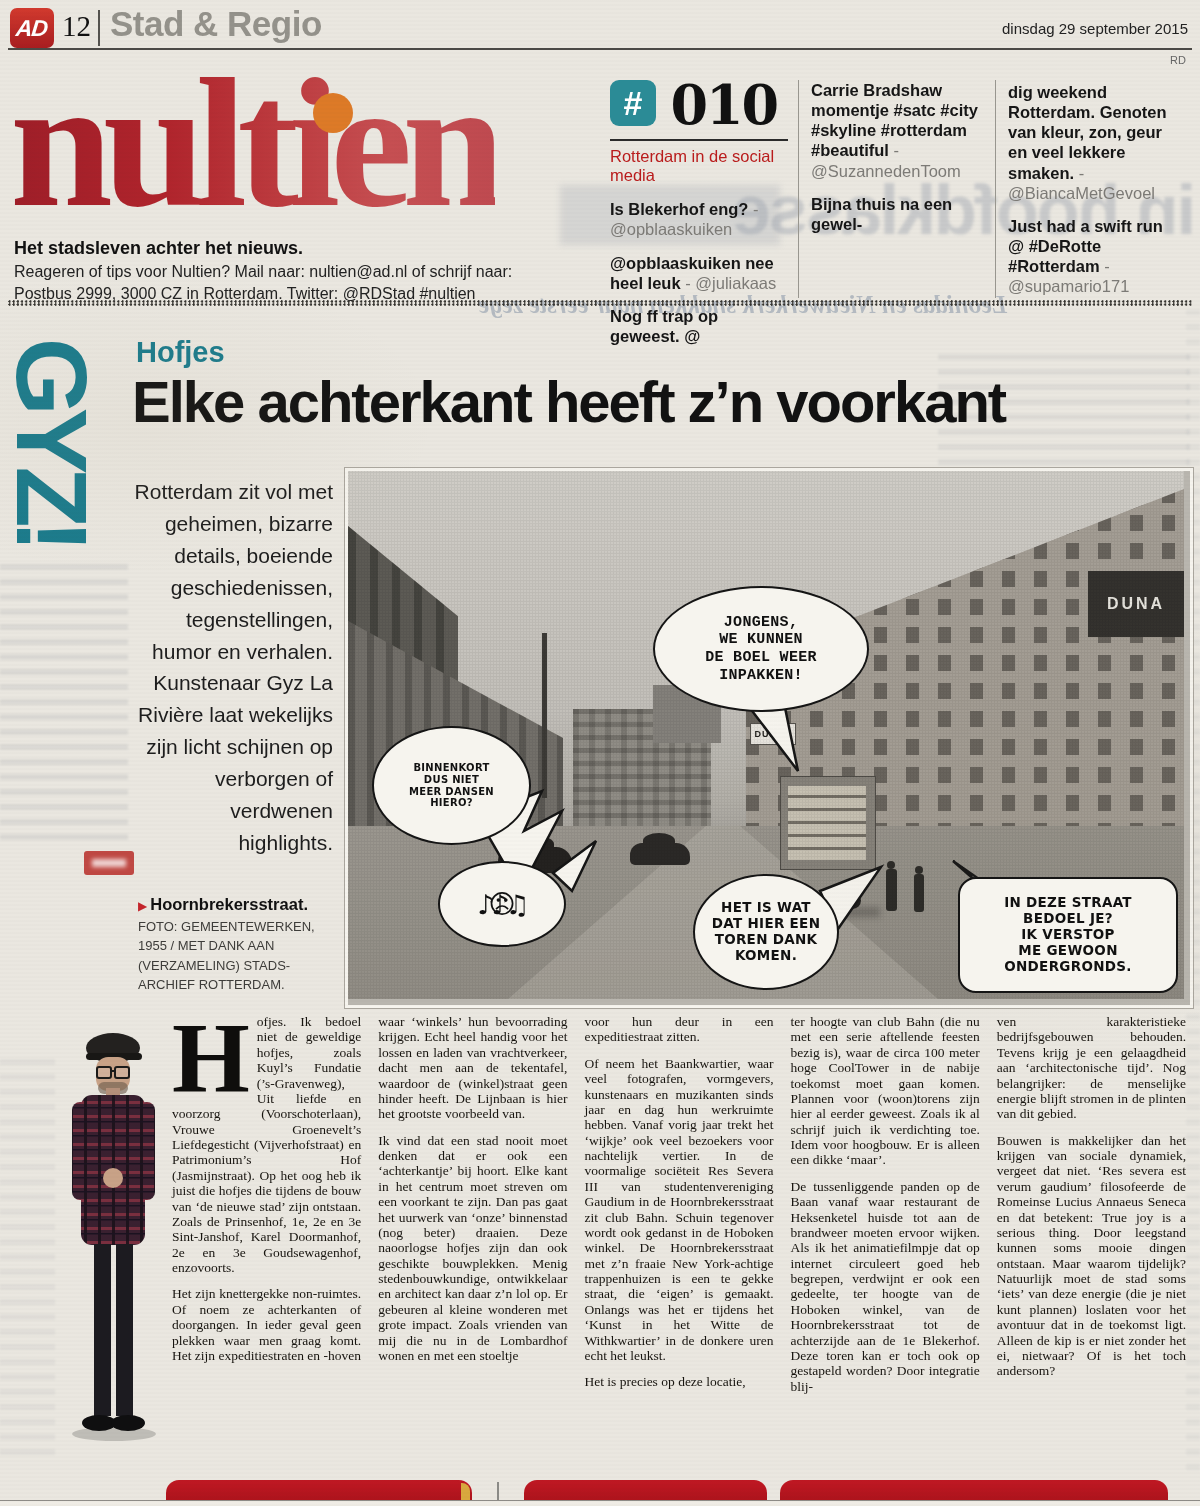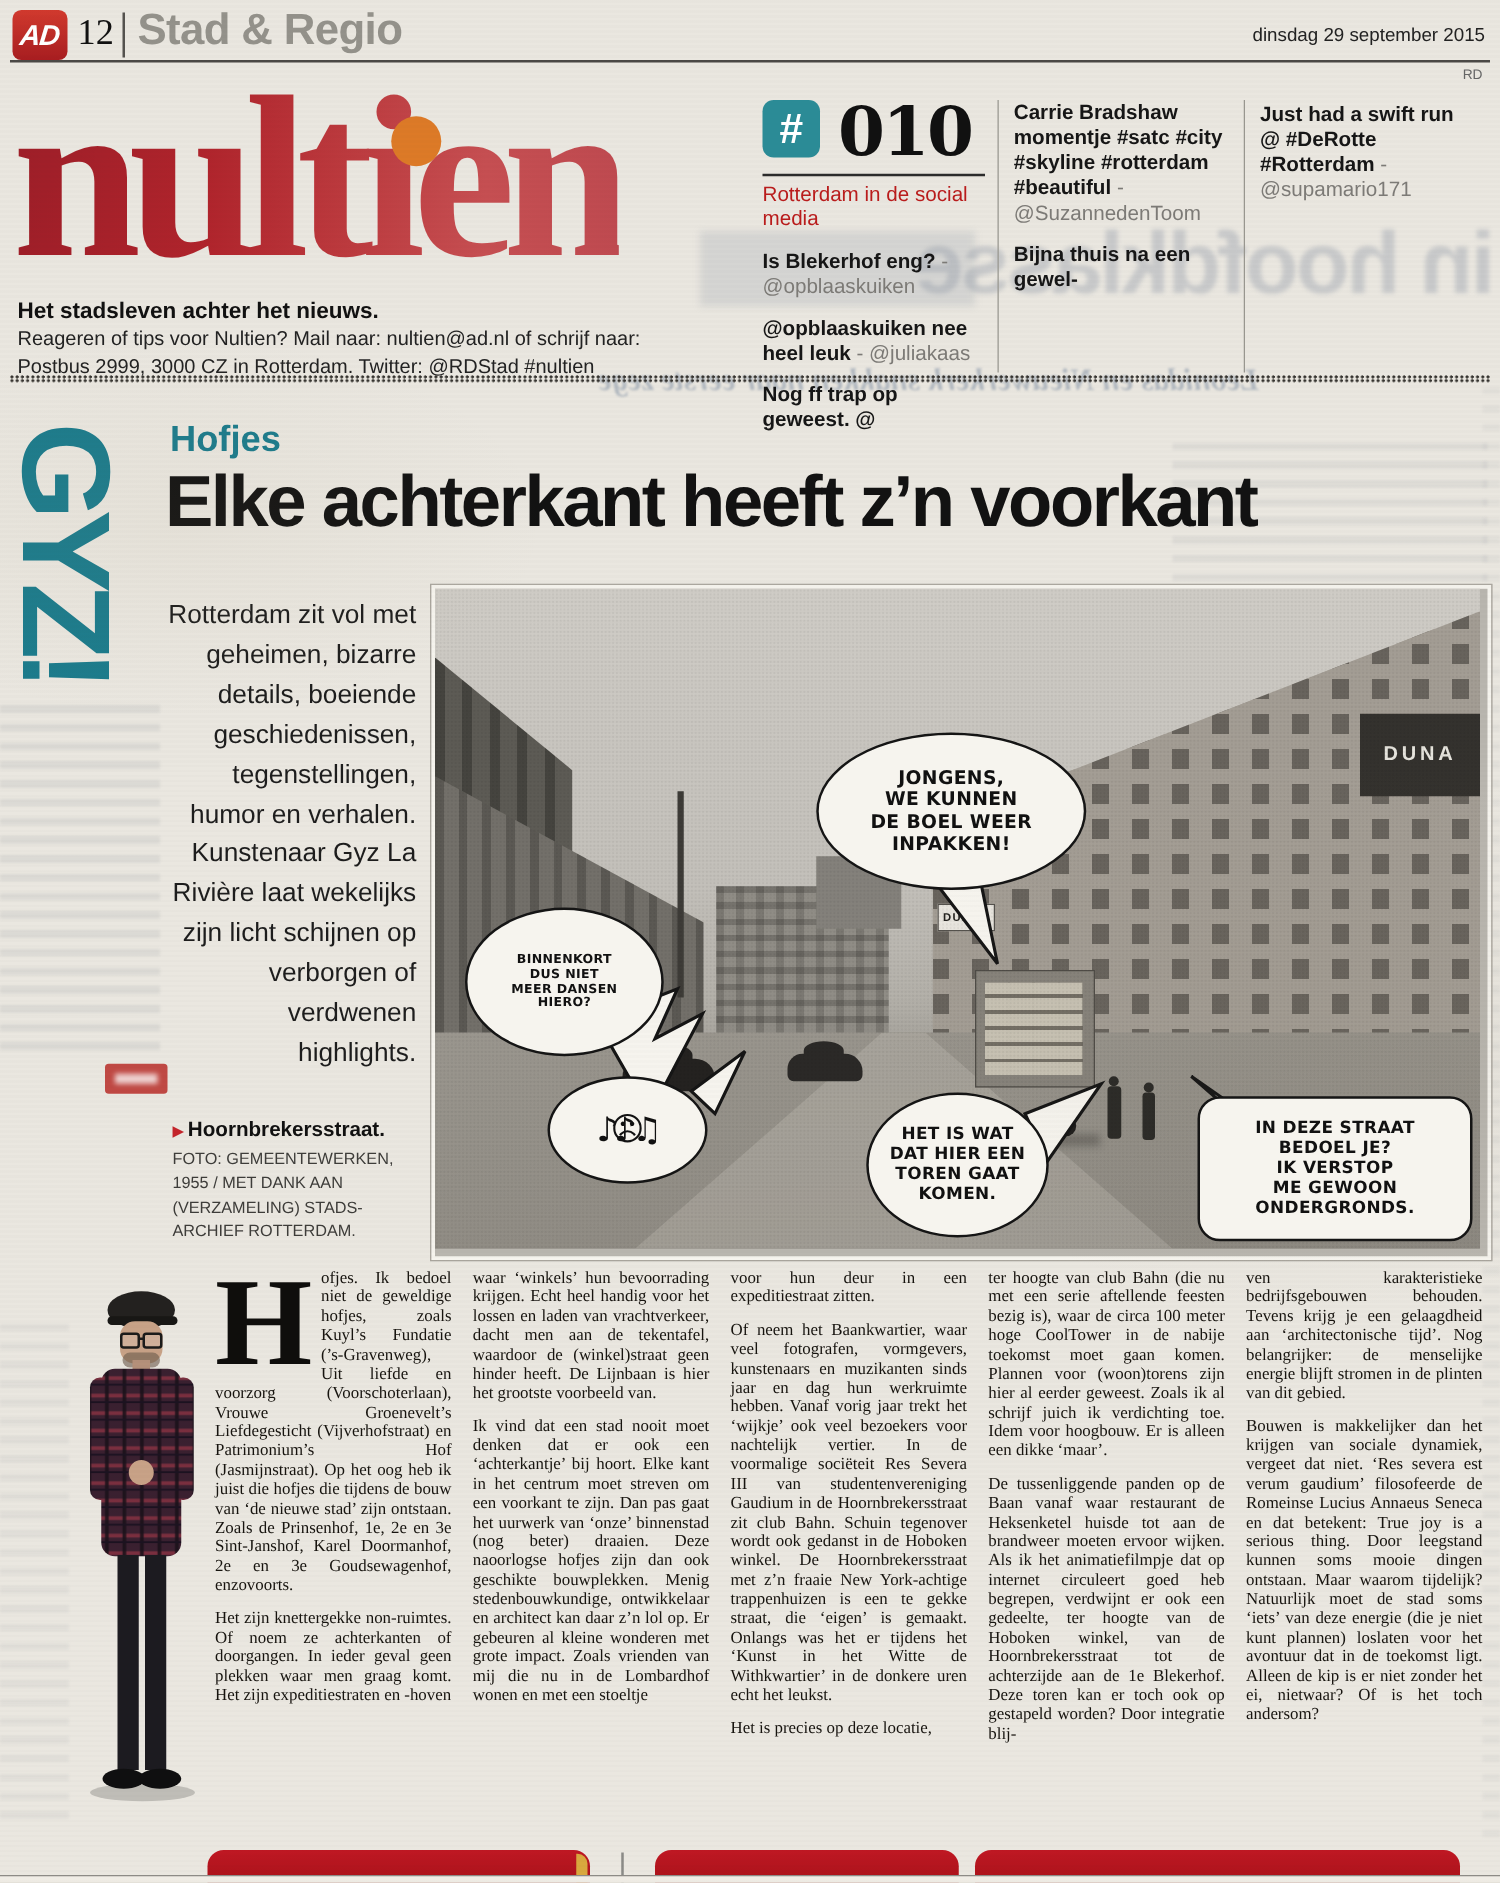--- a/index.html
+++ b/index.html
@@ -128,21 +128,21 @@
   .fig2{left:566px;top:403px;width:10px;height:38px;}
   .figure::before{content:"";position:absolute;left:1px;top:-8px;width:8px;height:8px;border-radius:50%;background:#2b2a27;}
   .photo-noise{inset:0;background-image:radial-gradient(rgba(0,0,0,.05) 1px, transparent 1.2px);background-size:3px 3px;}
   .tails{inset:0;}
 
   .bubble{position:absolute;background:#f6f4ee;border:2.5px solid #151515;display:flex;flex-direction:column;
         align-items:center;justify-content:center;text-align:center;color:#111;
         font-family:"DejaVu Sans",sans-serif;font-weight:bold;z-index:3;}
   .bubble .txt{white-space:pre-line;line-height:1.18;letter-spacing:.3px;}
   .b-ellipse{border-radius:50%;}
-  .b1{left:305px;top:115px;width:212px;height:122px;font-size:15px;}
+  .b1{left:305px;top:115px;width:212px;height:122px;font-size:15px;font-family:Liberation Mono, monospace;}
   .b2{left:24px;top:255px;width:155px;height:115px;font-size:10px;}
   .b3{left:90px;top:390px;width:124px;height:82px;flex-direction:row;gap:6px;}
   .b3 .frown{font-size:26px;line-height:1;}
   .b3 .notes{font-size:27px;letter-spacing:-3px;line-height:1;}
   .b4{left:345px;top:403px;width:142px;height:112px;font-size:13.5px;}
   .b5{left:610px;top:406px;width:216px;height:112px;font-size:13.5px;border-radius:18px;}
 
   
   .artist{position:absolute;left:50px;top:1026px;width:132px;height:430px;}
 
@@ -203,20 +203,21 @@
       <div class="social-subtitle">Rotterdam in de social media</div>
       <div class="post"><b>Is Blekerhof eng?</b> <span class="author">- @opblaaskuiken</span></div>
       <div class="post"><b>@opblaaskuiken nee heel leuk</b> <span class="author">- @juliakaas</span></div>
       <div class="post"><b>Nog ff trap op geweest. @</b></div>
     </div>
     <div class="social-col">
       <div class="post"><b>Carrie Bradshaw momentje #satc #city #skyline #rotterdam #beautiful</b> <span class="author">- @SuzannedenToom</span></div>
       <div class="post"><b>Bijna thuis na een gewel-</b></div>
     </div>
     <div class="social-col cont">
+      <div class="post"><b>dig weekend Rotterdam. Genoten van kleur, zon, geur en veel lekkere smaken.</b> <span class="author">-@BiancaMetGevoel</span></div>
       <div class="post"><b>Just had a swift run @ #DeRotte #Rotterdam</b> <span class="author">- @supamario171</span></div>
     </div>
   </div>
 
   <div class="dotted-rule"></div>
 
   <div class="gyz-vertical">GYZ!</div>
   <div class="kicker">Hofjes</div>
   <div class="headline">Elke achterkant heeft z’n voorkant</div>
   <div class="intro">Rotterdam zit vol met geheimen, bizarre details, boeiende geschiedenissen, tegenstellingen, humor en verhalen. Kunstenaar Gyz La Rivière laat wekelijks zijn licht schijnen op verborgen of verdwenen highlights.</div>
@@ -272,21 +273,21 @@
 MEER DANSEN
 HIERO?</span>
         </div>
       <div class="bubble b-ellipse b3">
         <span class="frown">☹</span>
         <span class="notes">♪♪♫</span>
       </div>
       <div class="bubble b-ellipse b4">
           <span class="txt">HET IS WAT
 DAT HIER EEN
-TOREN GAAT
+TOREN DANK
 KOMEN.</span>
         </div>
       <div class="bubble b5">
           <span class="txt">IN DEZE STRAAT
 BEDOEL JE?
 IK VERSTOP
 ME GEWOON
 ONDERGRONDS.</span>
         </div>
     </div>

